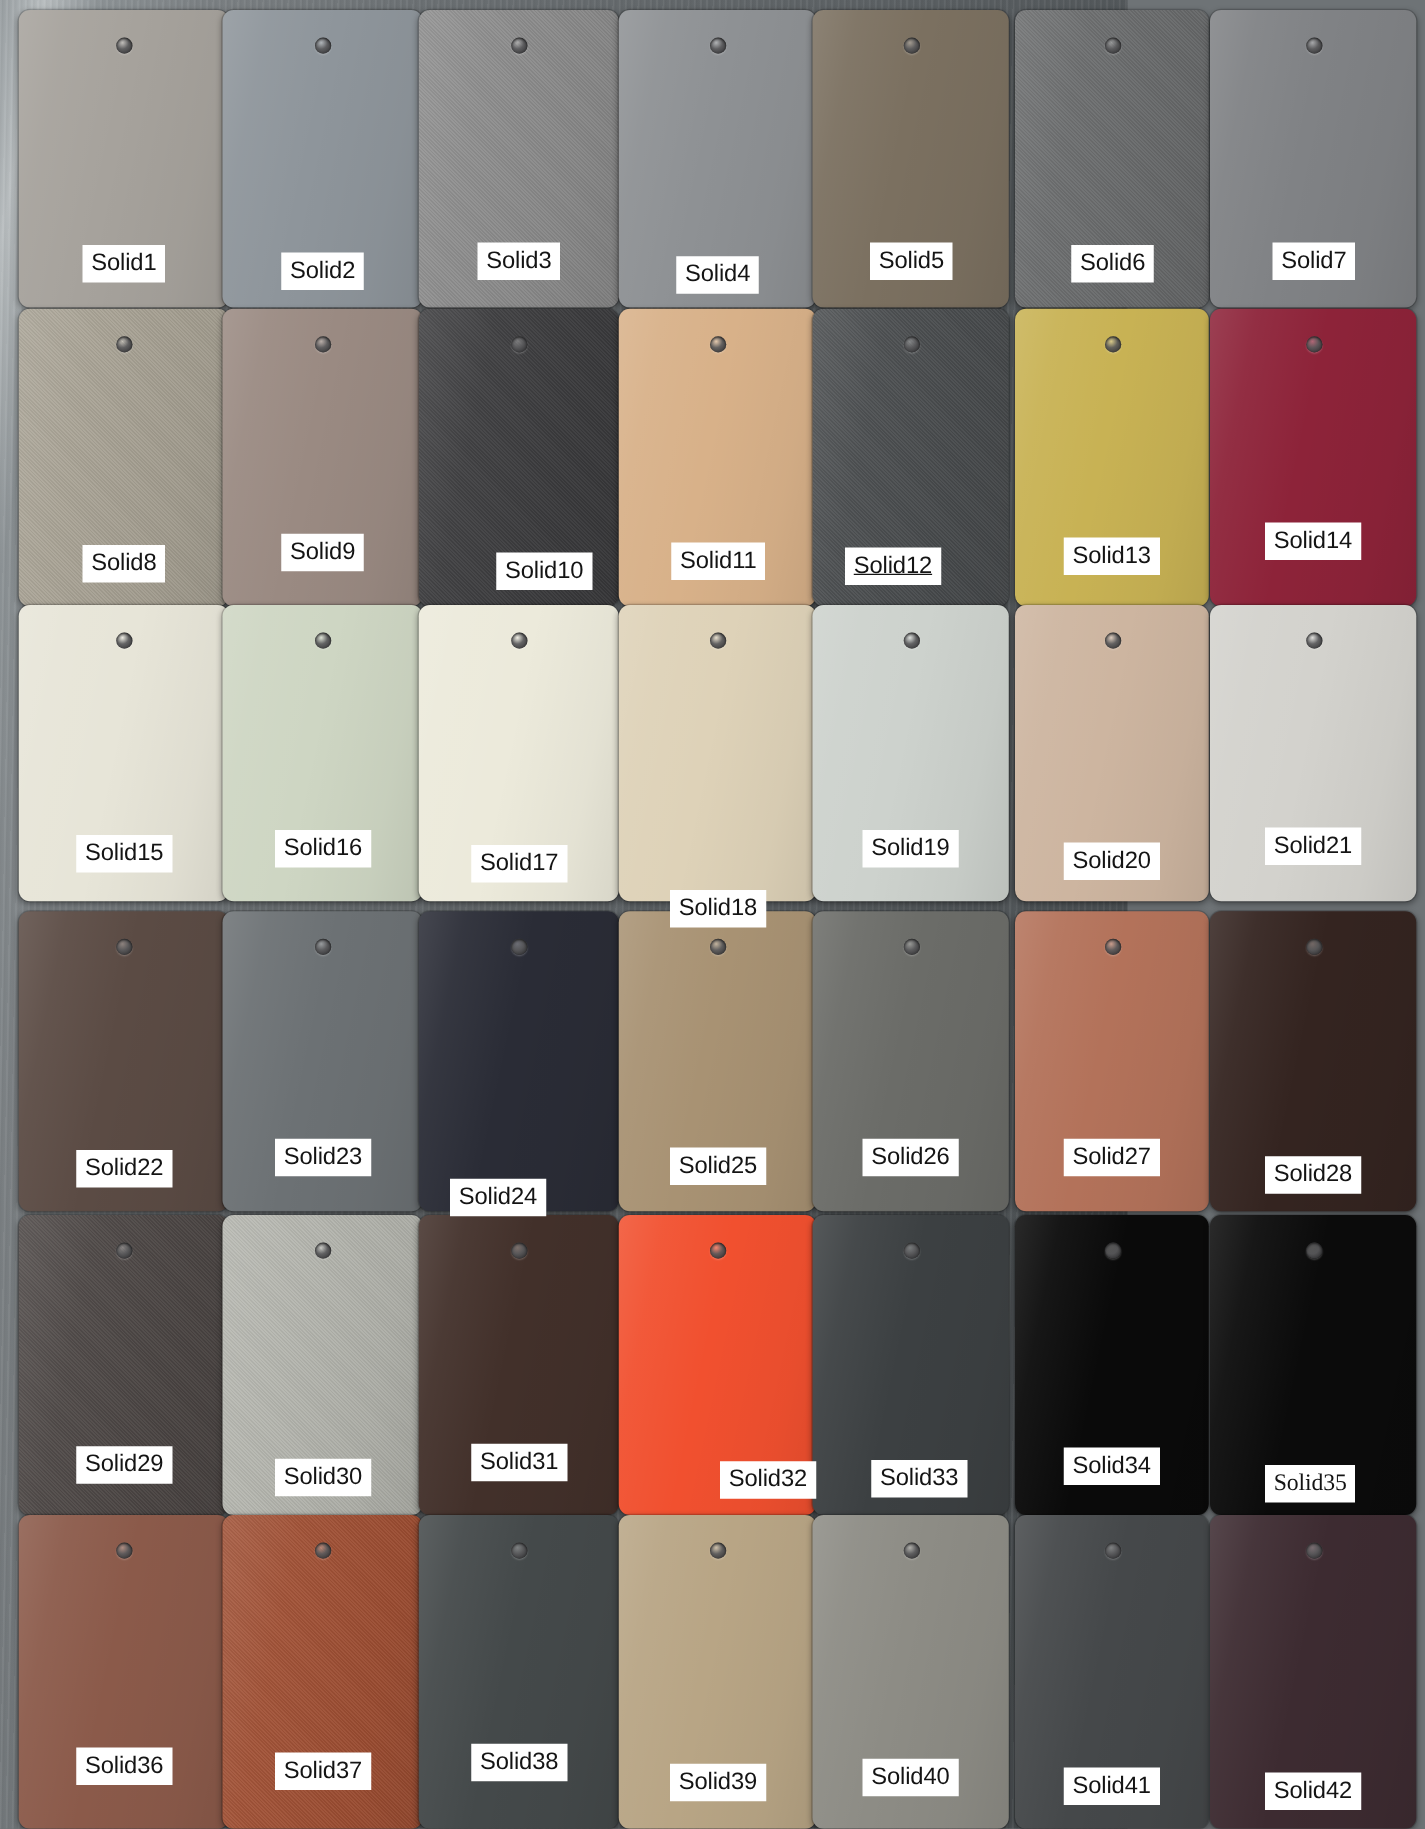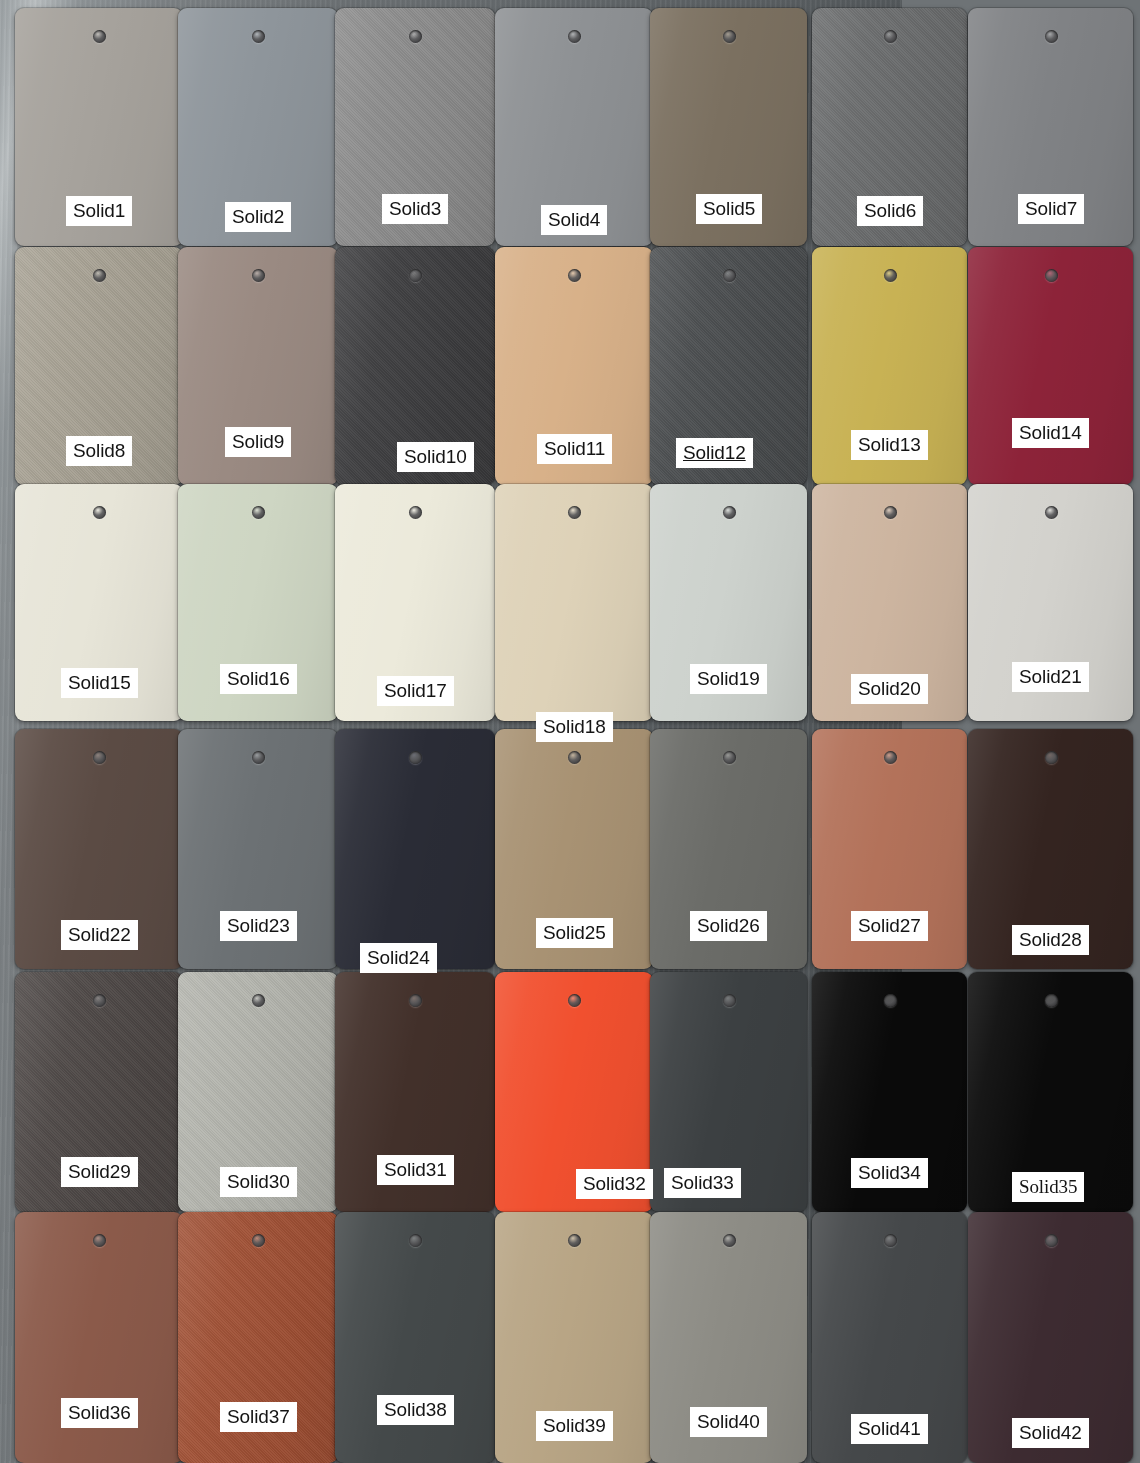--- a/index.html
+++ b/index.html
@@ -272,21 +272,21 @@
     <div class="label" style="top: 1155px; left: 377px;">Solid31</div>
     <div class="swatch" style="left: 495px; top: 972px; width: 158px; height: 240px; background: rgb(241, 80, 47);">
       <div class="sheen"></div>
       <div class="hole" style="left: 73px; top: 22px;"></div>
     </div>
     <div class="label" style="top: 1169px; left: 536px; margin-left: 40px;">Solid32</div>
     <div class="swatch" style="left: 650px; top: 972px; width: 157px; height: 240px; background: rgb(60, 64, 66);">
       <div class="sheen"></div>
       <div class="hole" style="left: 73px; top: 22px;"></div>
     </div>
-    <div class="label" style="top: 1168px; left: 664px;">Solid33</div>
+    <div class="label" style="top: 1168px; left: 697px;">Solid33</div>
     <div class="swatch" style="left: 812px; top: 972px; width: 155px; height: 240px; background: rgb(10, 10, 10);">
       <div class="sheen"></div>
       <div class="hole" style="left: 72px; top: 22px;"></div>
     </div>
     <div class="label" style="top: 1158px; left: 851px;">Solid34</div>
     <div class="swatch" style="left: 968px; top: 972px; width: 165px; height: 240px; background: rgb(11, 11, 11);">
       <div class="sheen"></div>
       <div class="hole" style="left: 77px; top: 22px;"></div>
     </div>
     <div class="label" style="top: 1172px; left: 1012px; font-family: Liberation Serif, serif;">Solid35</div>

